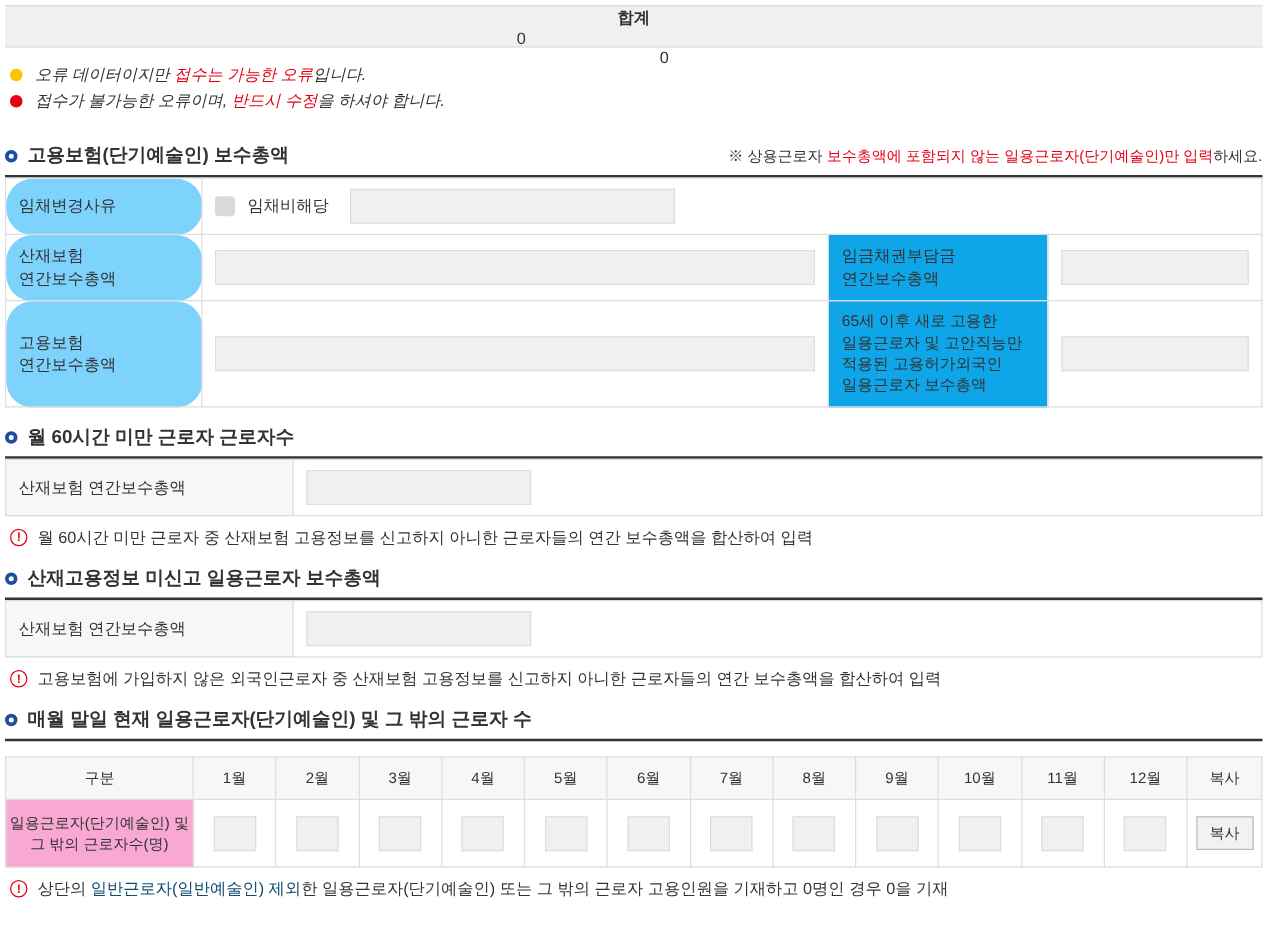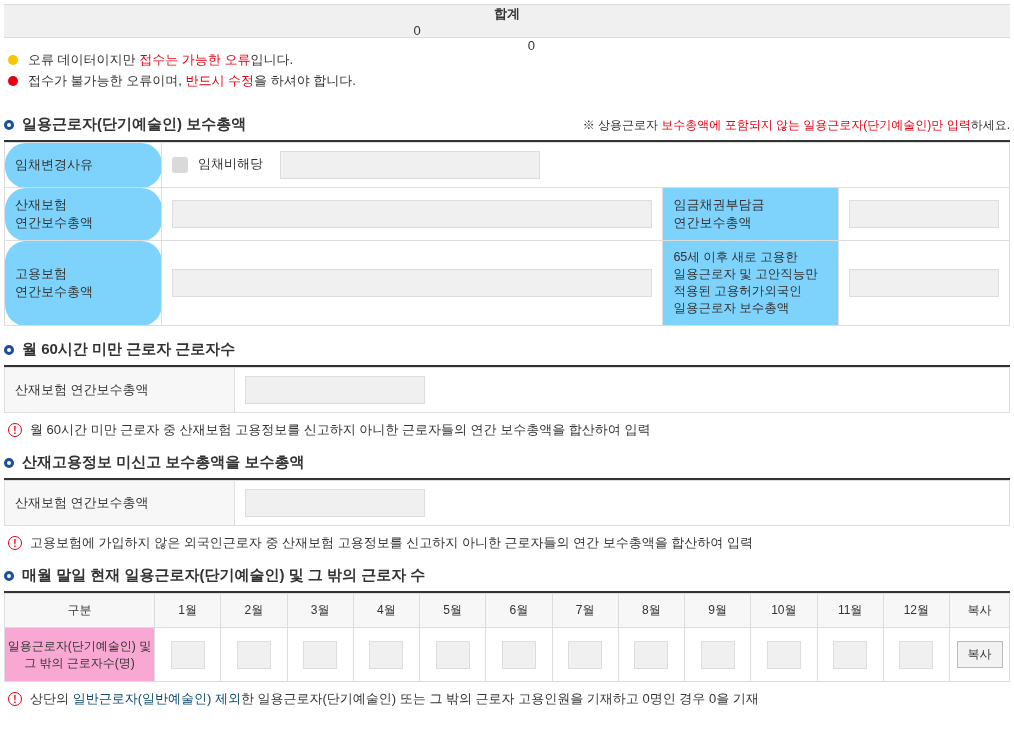--- a/index.html
+++ b/index.html
@@ -1,45 +1,45 @@
 <!DOCTYPE html>
 <html><head>
 <meta charset="utf-8">
 <style>
   * { box-sizing: border-box; margin: 0; padding: 0; }
   body { font-family: "Malgun Gothic", Arial, sans-serif; font-size: 13px; color: #333; background: #fff; padding: 4px; width: 1014px; }
   .total-row { display: flex; background: #f0f0f0; border-top: 1px solid #ddd; border-bottom: 1px solid #ddd; height: 34px; align-items: center; flex-direction: column; }
   .total-row .label { width: 260px; text-align: center; font-weight: bold; }
   .total-row .val1 { flex: 1; text-align: right; padding-right: 180px; }
   .total-row .val2 { text-align: right; padding-right: 12px; width: 80px; }
-  .legend { padding: 10px 4px 8px 4px; }
+  .legend { padding: 10px 4px 8px 4px; font-style: italic; }
   .legend .row { display: flex; align-items: center; margin: 3px 0; font-size: 13px; }
   .dot { width: 10px; height: 10px; border-radius: 50%; margin-right: 10px; flex-shrink: 0; }
   .dot.yellow { background: #f7c600; }
   .dot.red { background: #e60012; }
   .red-text { color: #e60012; }
   .orange-text { color: #0c4a6e; }
   .section-head { display: flex; align-items: flex-end; justify-content: space-between; border-bottom: 2px solid #333; padding-bottom: 6px; margin-top: 14px; margin-bottom: 0; }
   .section-head .title { display: flex; align-items: center; font-weight: bold; font-size: 15px; }
   .bullet { width: 10px; height: 10px; border: 3px solid #1a4fa0; border-radius: 50%; margin-right: 8px; }
   .section-head .note { font-size: 12px; }
   .form-table { width: 100%; border-collapse: collapse; }
   .form-table td { border: 1px solid #ddd; padding: 8px 10px; vertical-align: middle; background: #fff; }
   .form-table td.label { background: #7dd3fc; width: 170px; border-radius: 21px; }
-  .form-table td.label2 { background: #7dd3fc; width: 190px; }
+  .form-table td.label2 { background: #0ea5e9; width: 190px; }
   .form-table td.label-narrow { background: #f7f7f7; width: 230px; }
   .input { display: inline-block; background: #f0f0f0; border: 1px solid #ddd; height: 28px; vertical-align: middle; }
   .input.wide { width: 480px; }
   .input.med { width: 180px; }
   .input.sm { width: 34px; height: 28px; }
   .input.short { width: 150px; }
   .checkbox { display: inline-block; width: 16px; height: 16px; background: #d9d9d9; border-radius: 3px; vertical-align: middle; margin-right: 6px; }
   .info-row { display: flex; align-items: center; margin: 8px 0 4px 4px; font-size: 13px; }
   .info-icon { width: 14px; height: 14px; border: 1.5px solid #e60012; border-radius: 50%; color: #e60012; font-size: 10px; font-weight: bold; display: flex; align-items: center; justify-content: center; margin-right: 8px; flex-shrink: 0; }
-  .months-table { width: 100%; border-collapse: collapse; margin-top: 0; }
+  .months-table { width: 100%; border-collapse: collapse; margin-top: 12px; }
   .months-table th, .months-table td { border: 1px solid #ddd; text-align: center; padding: 6px 2px; font-size: 12px; }
   .months-table th { background: #f7f7f7; font-weight: normal; height: 34px; }
   .months-table td { height: 54px; }
   .months-table th.gu { width: 150px; }
   .months-table th.copy { width: 60px; }
   .months-table .row-label { background: #f9a8d4; font-size: 12px; line-height: 1.4; }
   .copy-btn { display: inline-block; background: #f2f2f2; border: 1px solid #bbb; padding: 4px 10px; font-size: 12px; cursor: pointer; }
 </style>
 </head>
 <body>
@@ -61,21 +61,21 @@
     <span class="dot red"></span>
     <span>
       <span>접수가 불가능한 오류이며, </span><span class="red-text">반드시 수정</span><span>을 하셔야 합니다.</span>
     </span>
   </div>
 </div>
 
 <div class="section-head">
   <div class="title">
       <span class="bullet"></span>
-      <span>일용근로자(단기예술인) 보수총액</span>
+      <span>고용보험(단기예술인) 보수총액</span>
     </div>
   <div class="note">
     <span>※ 상용근로자 </span><span class="red-text">보수총액에 포함되지 않는 일용근로자(단기예술인)만 입력</span><span>하세요.</span>
   </div>
 </div>
 <table class="form-table">
   <tbody>
       <tr>
     <td class="label">임채변경사유</td>
     <td colspan="3">
@@ -121,21 +121,21 @@
 </tbody>
   </table>
 <div class="info-row">
   <span class="info-icon">!</span>
   <span>월 60시간 미만 근로자 중 산재보험 고용정보를 신고하지 아니한 근로자들의 연간 보수총액을 합산하여 입력</span>
 </div>
 
 <div class="section-head">
   <div class="title">
       <span class="bullet"></span>
-      <span>산재고용정보 미신고 보수총액을 보수총액</span>
+      <span>산재고용정보 미신고 일용근로자 보수총액</span>
     </div>
 </div>
 <table class="form-table">
   <tbody>
       <tr>
     <td class="label-narrow">산재보험 연간보수총액</td>
     <td><span class="input med"></span></td>
   </tr>
 </tbody>
   </table>

